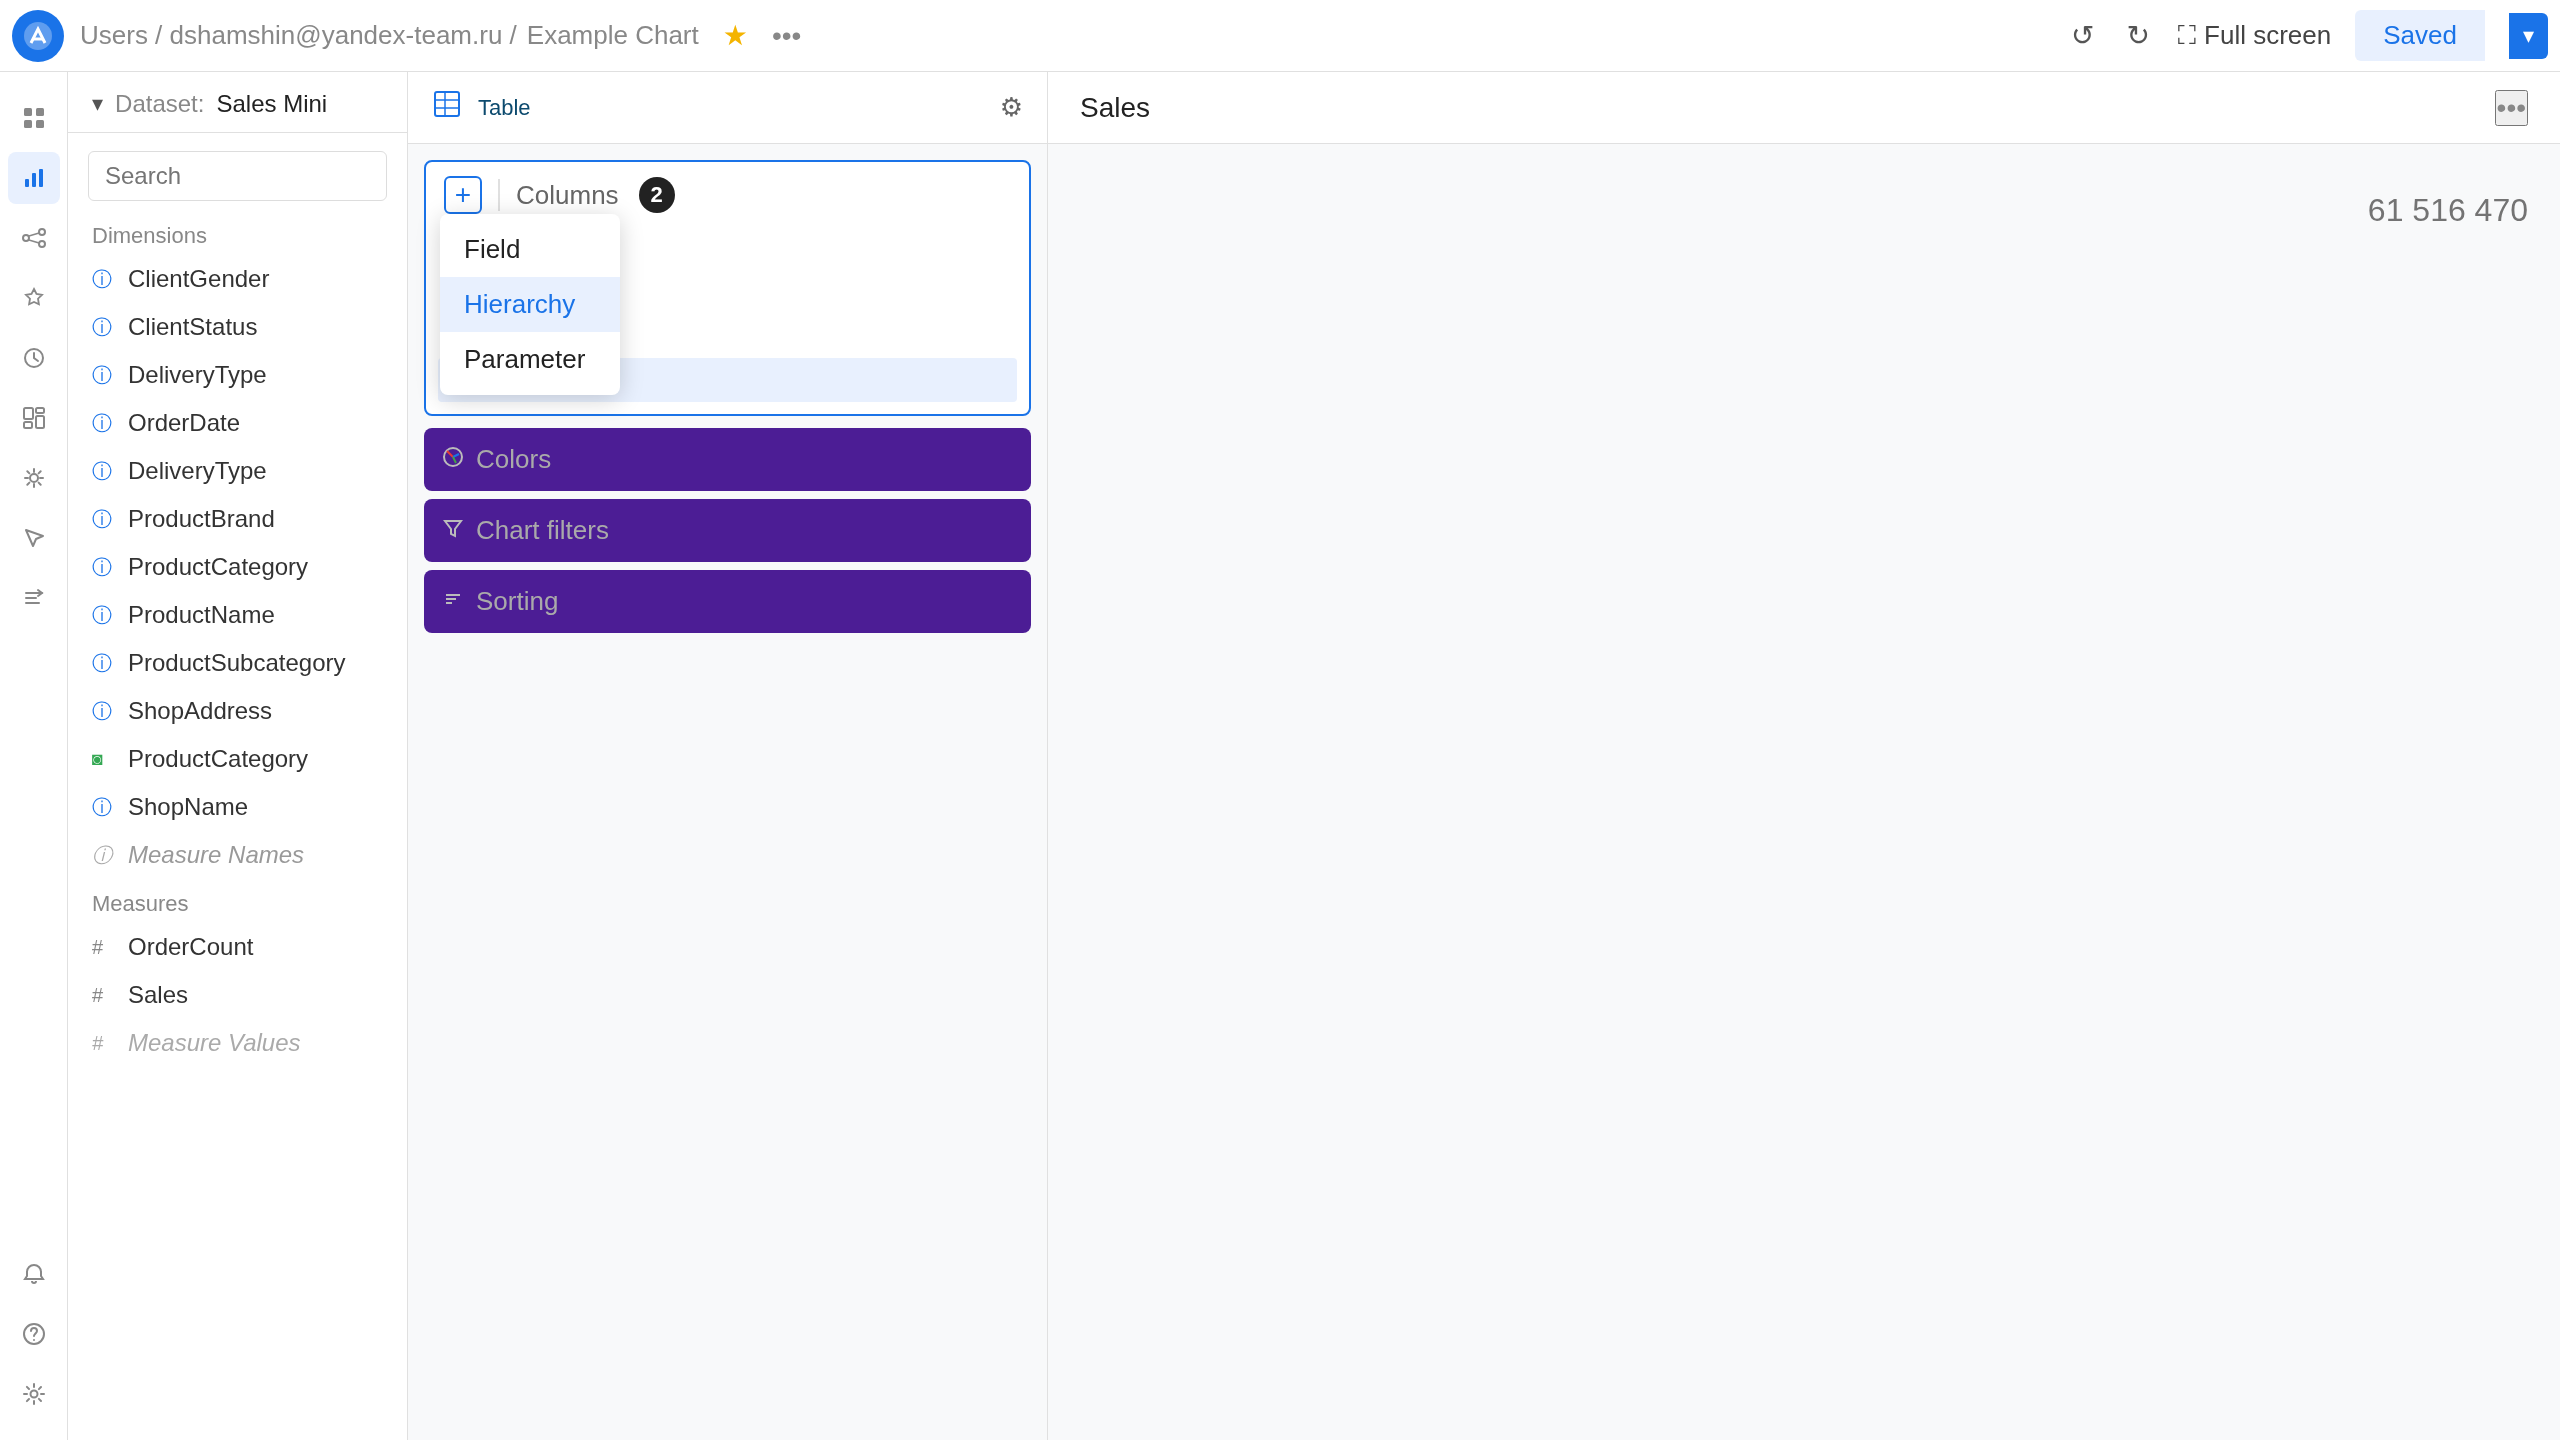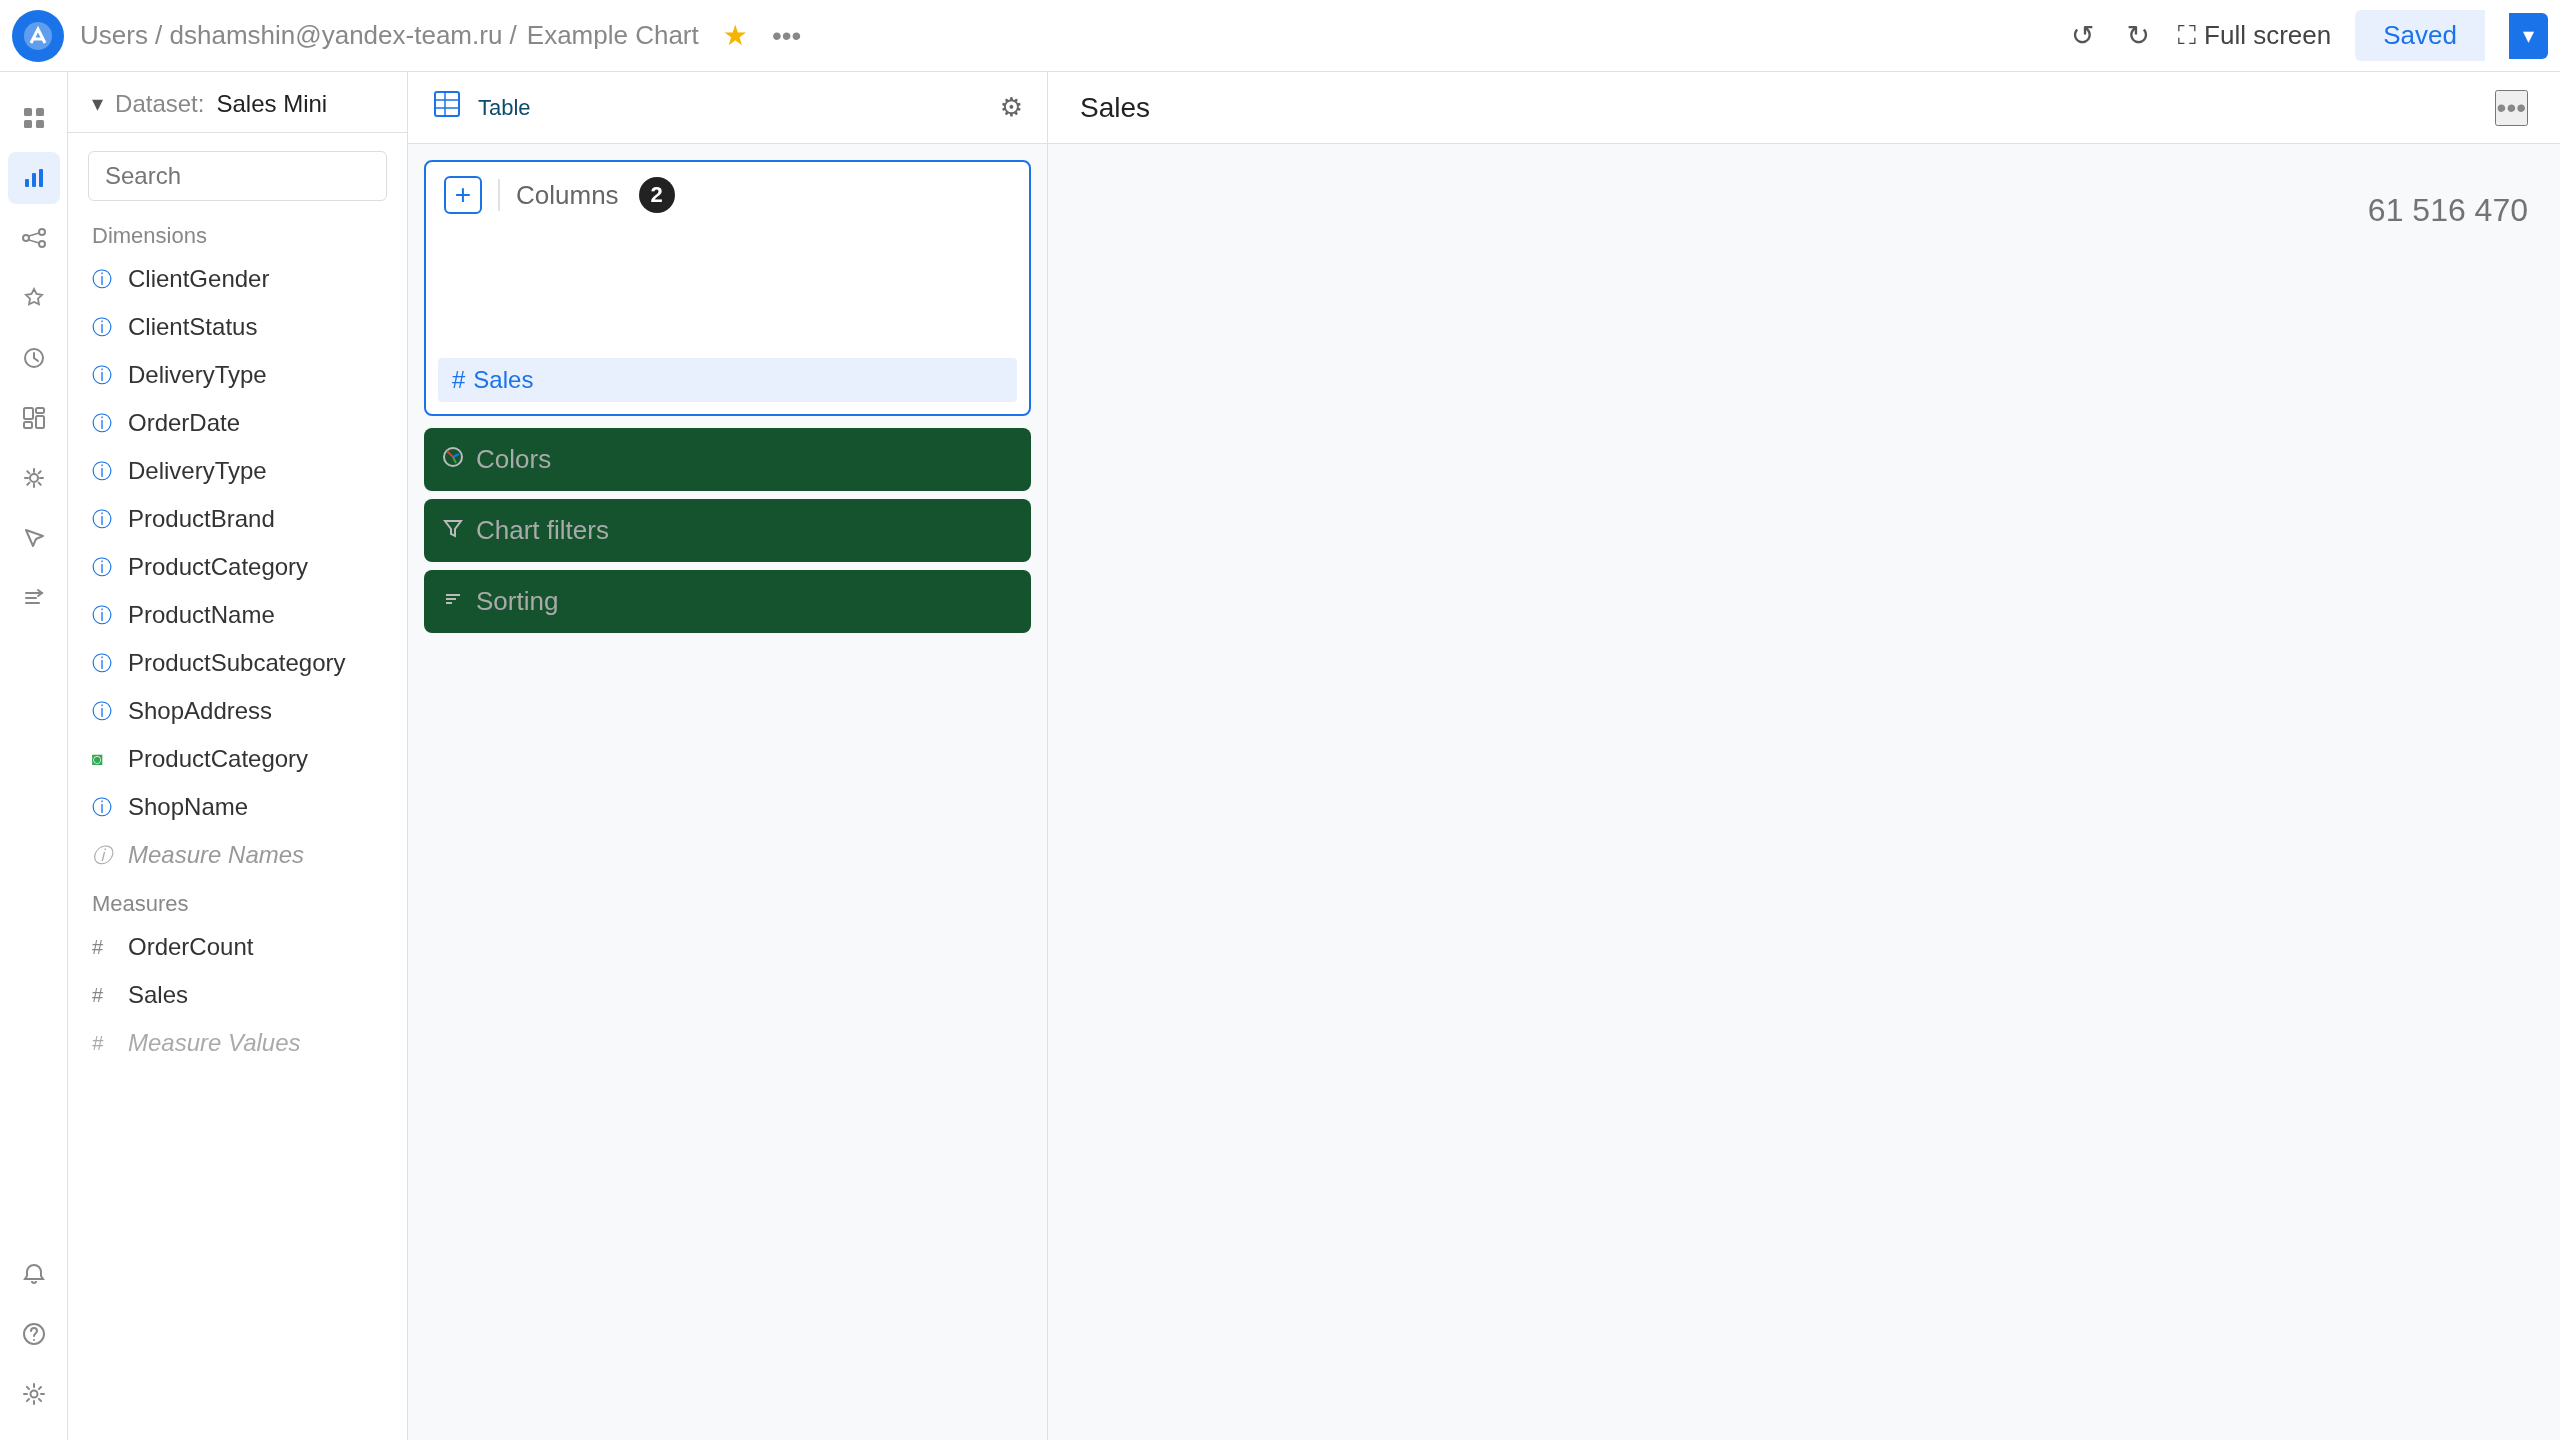--- a/index.html
+++ b/index.html
@@ -198,21 +198,21 @@
     }
     .dropdown-item {
       padding: 12px 24px;
       font-size: 26px;
       color: #222;
       cursor: pointer;
     }
     .dropdown-item.active { background: #e8f0fe; color: #1a73e8; }
 
     .section-row {
-      background: #14532d;
+      background: #4c1d95;
       border-radius: 8px;
       margin-bottom: 8px;
       overflow: hidden;
     }
     .section-row-header {
       display: flex; align-items: center;
       padding: 16px 18px; gap: 12px;
     }
     .section-row-icon { font-size: 22px; color: #aaa; }
     .section-row-label { font-size: 26px; color: #aaa; }
@@ -463,20 +463,25 @@
 
       <div class="columns-section">
         <div class="columns-header">
           <button class="add-btn">+</button>
 
           <div style="width:2px;height:32px;background:#e0e0e0;margin:0 4px;"></div>
           <span class="section-title">Columns</span>
           <span class="count-badge">2</span>
         </div>
 
+        <div class="add-dropdown">
+          <div class="dropdown-item">Field</div>
+          <div class="dropdown-item active">Hierarchy</div>
+          <div class="dropdown-item">Parameter</div>
+        </div>
 
         <div class="field-pill" style="margin-top: 130px;">
           <span>#</span>
           <span>Sales</span>
         </div>
       </div>
 
       <div class="section-row">
         <div class="section-row-header">
           <span class="section-row-icon">

